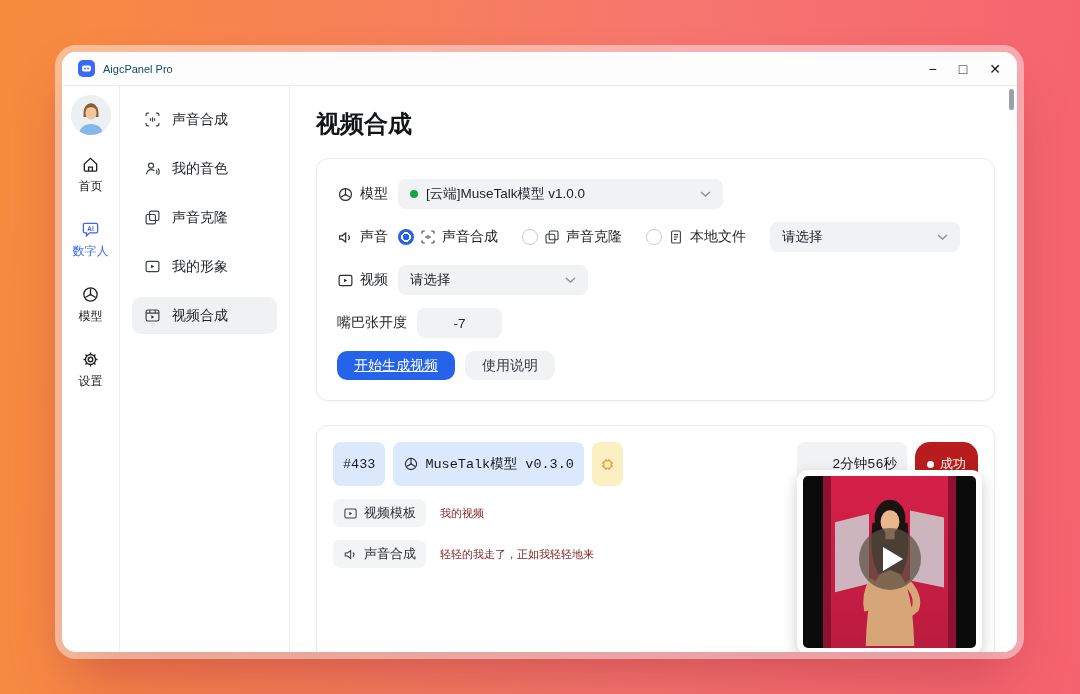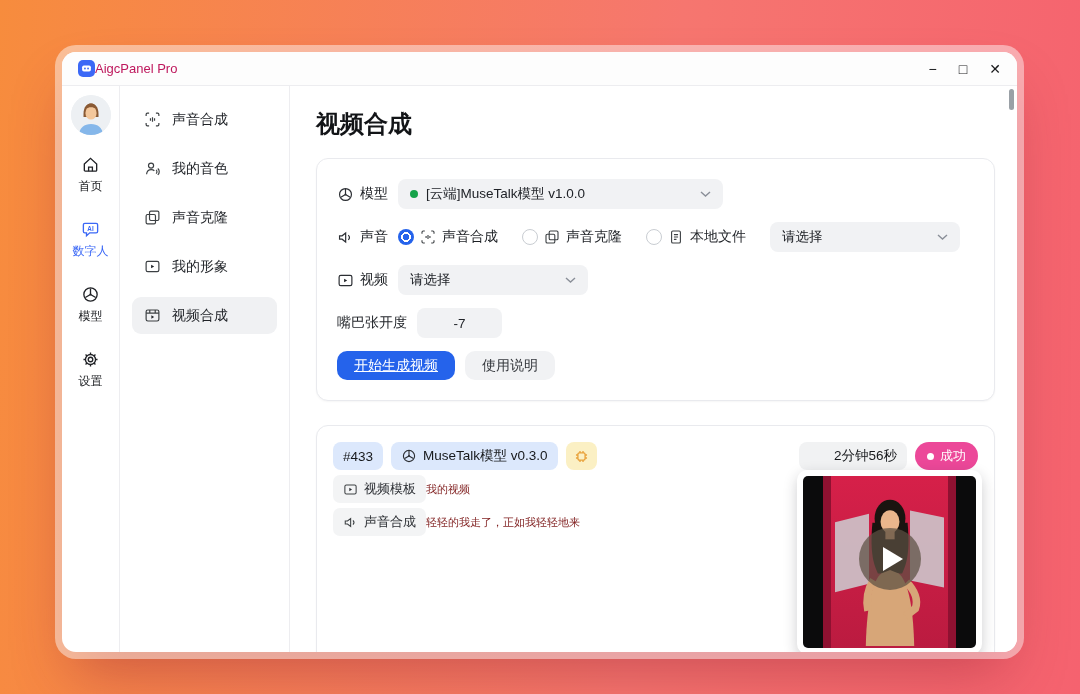--- a/index.html
+++ b/index.html
@@ -9,21 +9,21 @@
            background:linear-gradient(95deg,#f78c3d 0%,#f6766f 60%,#f5626f 100%); }
   .window { position:absolute; left:62px; top:52px; width:955px; height:600px;
             background:#fff; border-radius:14px; overflow:hidden;
             box-shadow:0 0 0 7px rgba(255,255,255,.45), 0 30px 60px -12px rgba(150,30,50,.45); }
   
   .titlebar { height:34px; display:flex; align-items:center; padding:0 16px;
               background:#fdfdfd; border-bottom:1px solid #ededf0; }
   .app-logo { width:17px; height:17px; border-radius:5px; background:#3b68f6;
               display:flex; align-items:center; justify-content:center; }
   .app-logo svg { width:13px; height:13px; }
-  .win-title { font-size:13px; color:#be185d; }
+  .win-title { font-size:11px; color:#0c4a6e; margin-left:8px; }
   .win-controls { margin-left:auto; display:flex; gap:22px; }
   .win-controls button { background:none; border:none; font-size:14px; line-height:1;
               color:#17181a; cursor:pointer; font-family:inherit; }
   
   .app-body { display:flex; height:566px; }
   .rail { width:58px; border-right:1px solid #ededf0; display:flex; flex-direction:column;
           align-items:center; padding-top:9px; flex-shrink:0; }
   .avatar { width:40px; height:40px; border-radius:50%; overflow:hidden; background:#edf0f3;
             margin-bottom:20px; cursor:pointer; }
   .rail-item { display:flex; flex-direction:column; align-items:center; gap:4px;
@@ -63,31 +63,31 @@
       background:radial-gradient(circle,#2563eb 0 3px,#fff 3px 4.8px,#2563eb 4.8px 8px); }
   .input { width:85px; height:30px; background:#f1f2f4; border:none; border-radius:8px;
            text-align:center; font-size:13.5px; color:#202328; font-family:inherit; }
   .btn { height:29px; border:none; border-radius:10px; font-size:14px; padding:0 17px;
          cursor:pointer; font-family:inherit; }
   .btn-primary { background:#2563eb; color:#fff; margin-right:10px;text-decoration:underline; }
   .btn-secondary { background:#f1f2f4; color:#33363b; }
   
   .task-card { padding:16px; position:relative; height:330px; }
   .task-head { display:flex; align-items:center; gap:8px; }
-  .badge { height:28px; border-radius:8px; display:flex; align-items:center; gap:6px;
-           padding:0 10px; font-size:13.5px; color:#17191c; }
+  .badge { height:44px; border-radius:8px; display:flex; align-items:center; gap:6px;
+           padding:0 10px; font-size:13.5px; color:#17191c;font-family:Liberation Mono, monospace; }
   .badge-blue { background:#dce8fc; }
   .badge-blue svg { width:16px; height:16px; stroke:#2b2e33; fill:none; stroke-width:1.4; }
   .badge-yellow { background:#fbf0c4; width:31px; justify-content:center; padding:0; cursor:pointer; }
   .badge-yellow svg { width:15px; height:15px; stroke:#e9a23b; fill:none; stroke-width:1.8; }
   .badge-gray { background:#f1f2f3;padding-left:35px; }
-  .badge-success { background:#ec4899; color:#fff; border-radius:15px; font-size:13px; padding:0 12px; }
+  .badge-success { background:#b91c1c; color:#fff; border-radius:15px; font-size:13px; padding:0 12px; }
   .badge-success .wdot { width:7px; height:7px; border-radius:50%; background:#fff; }
   .spacer { flex:1; }
-  .task-row { display:flex; align-items:center; margin-top:5px; }
+  .task-row { display:flex; align-items:center; gap:14px; margin-top:13px; }
   .tag { height:28px; background:#f3f4f5; border-radius:7px; display:flex; align-items:center;
          gap:6px; padding:0 10px; font-size:13px; color:#2a2d32; flex-shrink:0; }
   .tag svg { width:15px; height:15px; stroke:#3c4043; fill:none; stroke-width:1.4; }
   .task-val { font-size:11px; color:#7f1d1d; }
   
   .thumb { position:absolute; top:44px; right:12px; width:185px; height:184px;
            background:#fff; border-radius:10px; padding:6px;
            box-shadow:0 5px 14px rgba(30,30,40,.22); cursor:pointer; }
   .thumb-inner { position:relative; width:100%; height:100%; background:#0b0b0c;
                  border-radius:5px; overflow:hidden; }

